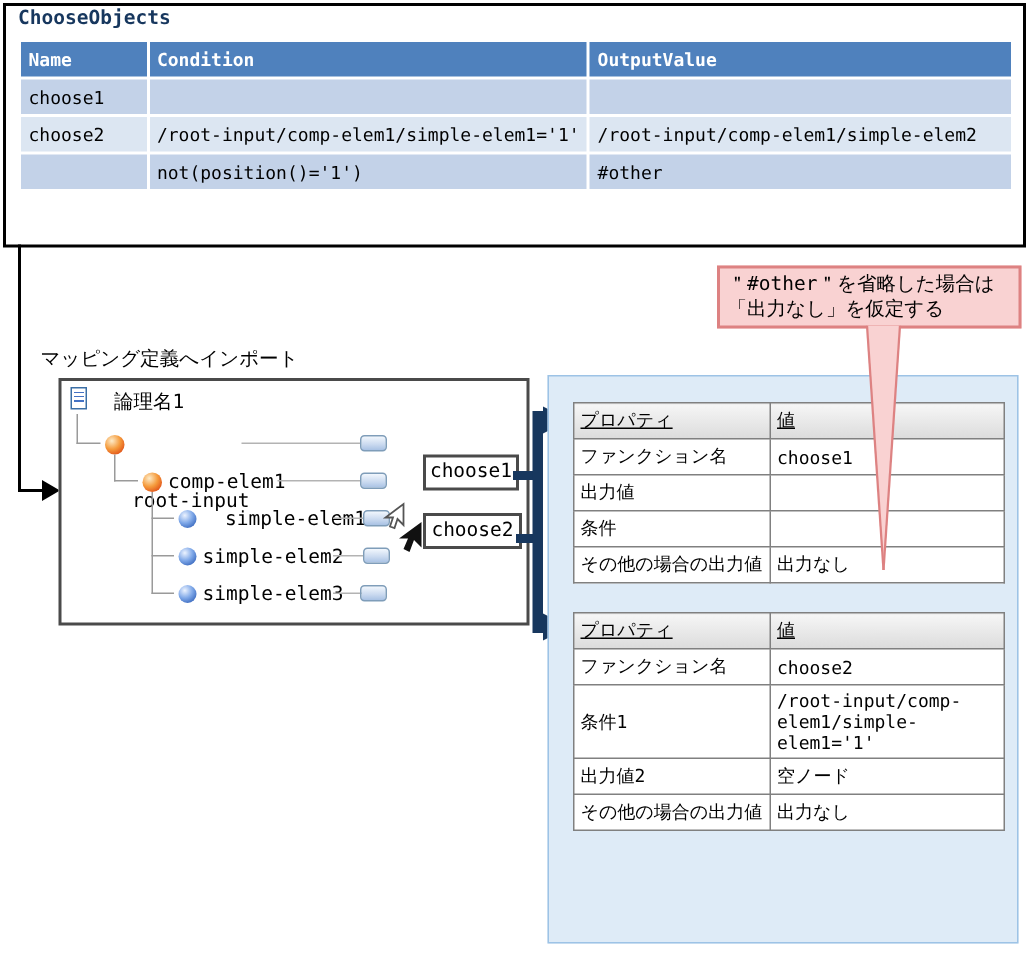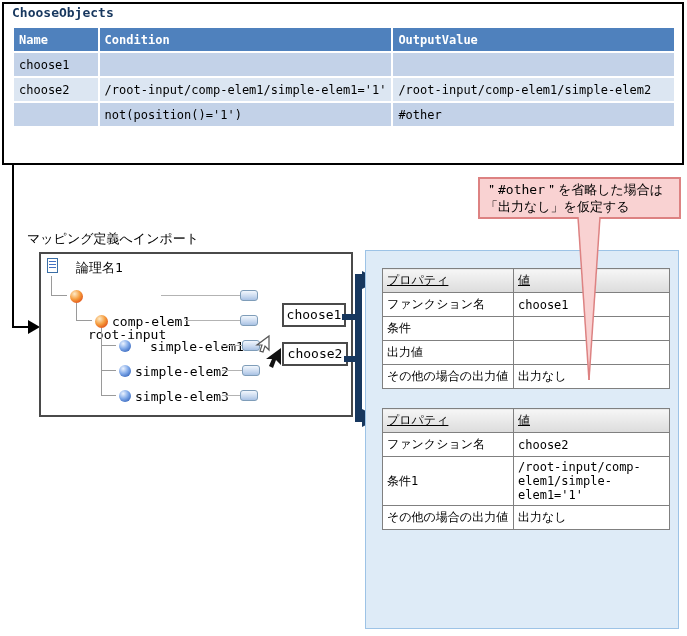--- a/index.html
+++ b/index.html
@@ -163,25 +163,25 @@
         <th class="c1">プロパティ</th>
         <th>値</th>
       </tr>
     </thead>
     <tbody>
         <tr>
           <td>ファンクション名</td>
           <td>choose1</td>
         </tr>
         <tr>
+          <td>出力値</td>
+          <td></td>
+        </tr>
+        <tr>
           <td>条件</td>
-          <td></td>
-        </tr>
-        <tr>
-          <td>出力値</td>
           <td></td>
         </tr>
         <tr>
           <td>その他の場合の出力値</td>
           <td>出力なし</td>
         </tr>
       </tbody>
   </table>
 
   <table class="abs ptable" style="left:382px;top:408px;">
@@ -196,20 +196,24 @@
           <td>ファンクション名</td>
           <td>choose2</td>
         </tr>
         <tr>
           <td>条件1</td>
           <td>/root-input/comp-
 elem1/simple-
 elem1='1'</td>
         </tr>
         <tr>
+          <td>出力値2</td>
+          <td>空ノード</td>
+        </tr>
+        <tr>
           <td>その他の場合の出力値</td>
           <td>出力なし</td>
         </tr>
       </tbody>
   </table>
 
   <div class="abs callout">＂#other＂を省略した場合は
 「出力なし」を仮定する</div>
   <svg class="abs tail" width="34" height="168" viewBox="0 0 34 168">
     <polygon points="6,0 28,0 17,163" fill="#F9D2D2"></polygon>

